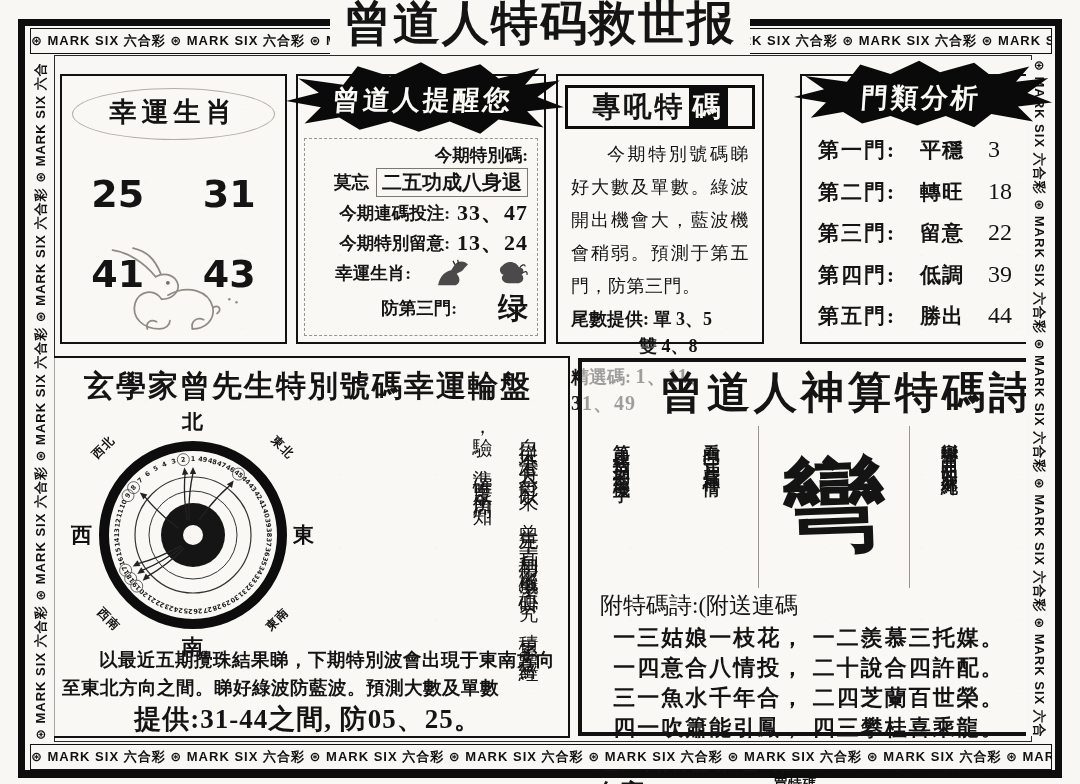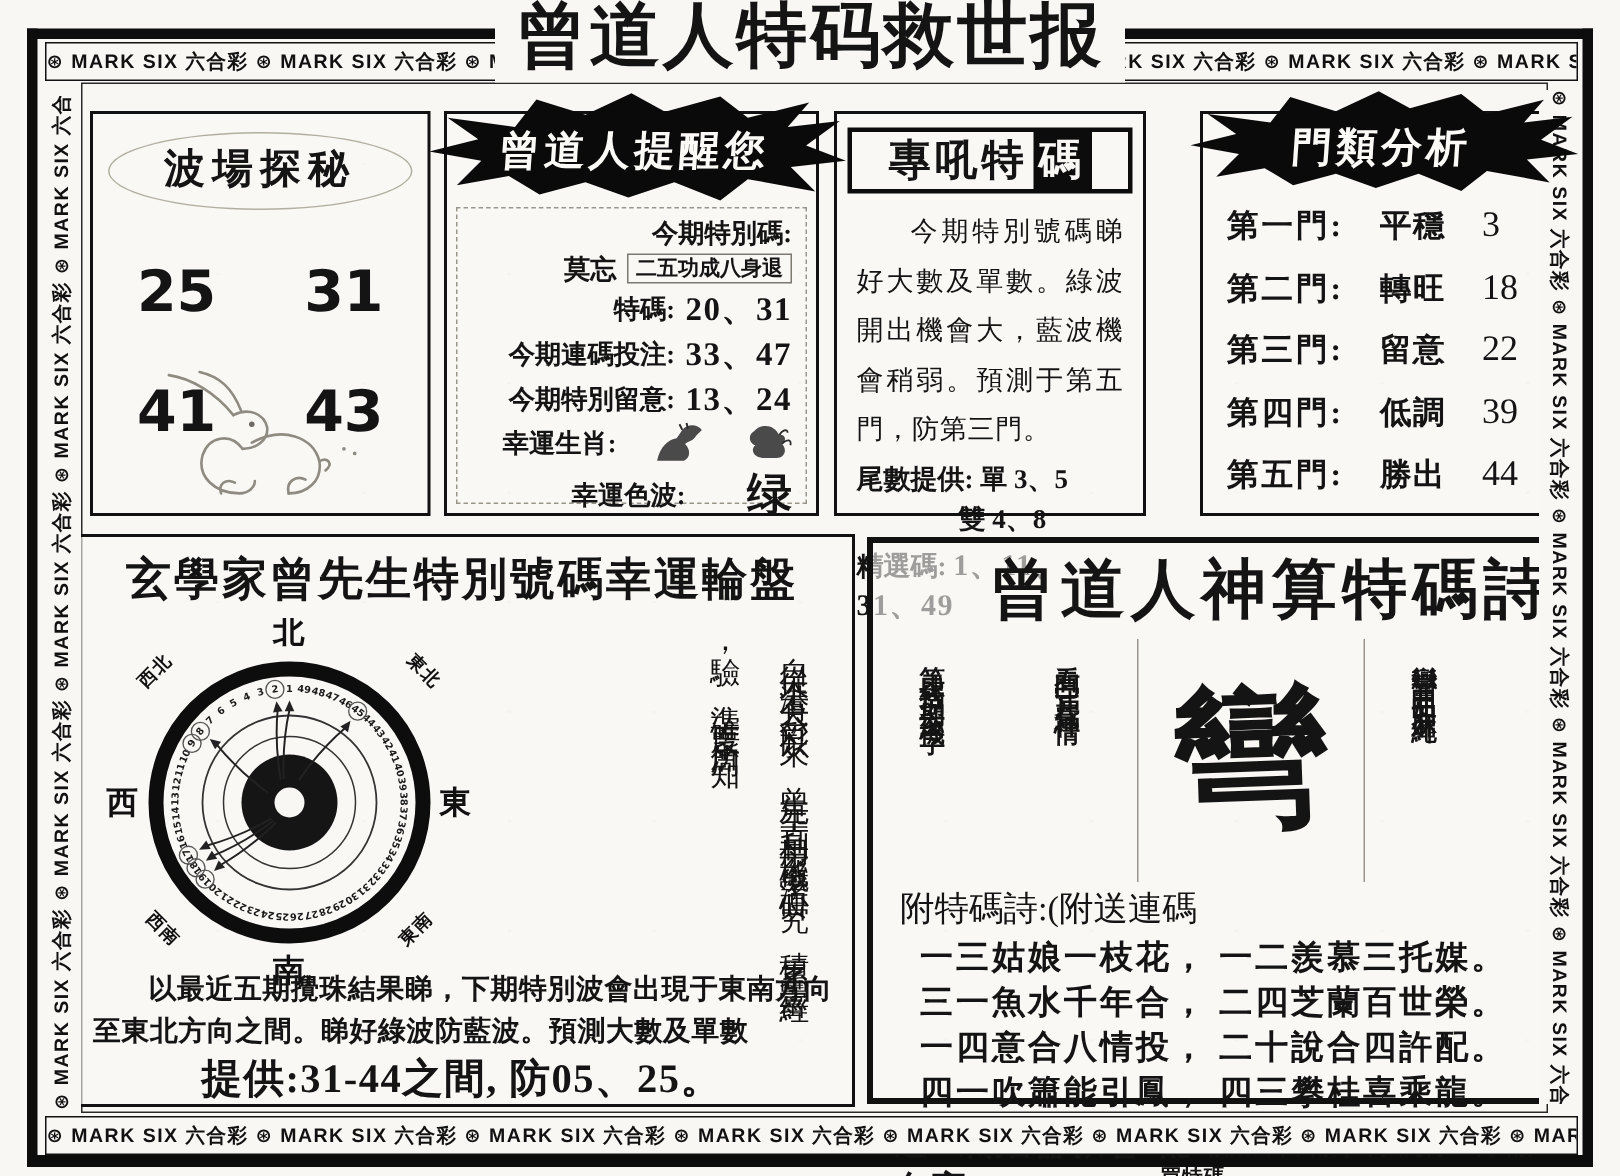--- a/index.html
+++ b/index.html
@@ -52,21 +52,21 @@
     color:#fbfaf6; font-size:27px; font-weight:bold; letter-spacing:3px;
     transform:skewX(-4deg); }
 
   
   .reminder-body { position:absolute; left:6px; right:6px; top:62px; bottom:6px;
     border:1px dashed #9a958a; padding:4px 9px 6px;
     display:flex; flex-direction:column; justify-content:space-between;
     font-size:17.5px; font-weight:bold; }
   .r-line { display:flex; align-items:center; gap:7px; white-space:nowrap;justify-content:flex-end; }
   .r-val { font-weight:bold; font-size:22px; letter-spacing:1px; }
-  .r-boxed { border:1px solid #7c7870; padding:0 5px; font-size:14px; font-weight:bold; }
+  .r-boxed { border:1px solid #7c7870; padding:0 5px; font-size:20px; font-weight:bold; }
   .r-green { font-size:30px; margin-left:34px; }
   .zodiac { display:inline-flex; gap:26px; margin-left:18px; }
 
   
   .focus-header { margin:9px auto 0; width:190px; height:44px; border:3px solid #0c0c0c;
     display:flex; align-items:center; justify-content:center;
     font-size:28px; font-weight:bold; letter-spacing:3px; }
   .focus-header .inv { background:#0c0c0c; color:#f8f7f3; padding:0 4px; margin-left:3px; }
   .focus-para { padding:9px 13px 0; font-size:18px; line-height:33px;
     text-align:justify; text-indent:2em; letter-spacing:.5px; }
@@ -123,21 +123,21 @@
   <div class="inner-line"></div>
 
   <div class="page-title">曾道人特码救世报</div>
   <div class="ribbon boxed" style="left:30px; top:28px; width:352px;">⊛ MARK SIX 六合彩  ⊛ MARK SIX 六合彩  ⊛ MARK SIX 六合彩  ⊛ MARK SIX 六合彩  ⊛ MARK SIX 六合彩  ⊛ MARK SIX 六合彩  ⊛ MARK SIX 六合彩  ⊛ MARK SIX 六合彩  ⊛ MARK SIX 六合彩  ⊛</div>
   <div class="ribbon boxed" style="left:702px; top:28px; width:350px;">⊛ MARK SIX 六合彩  ⊛ MARK SIX 六合彩  ⊛ MARK SIX 六合彩  ⊛ MARK SIX 六合彩  ⊛ MARK SIX 六合彩  ⊛ MARK SIX 六合彩  ⊛ MARK SIX 六合彩  ⊛ MARK SIX 六合彩  ⊛ MARK SIX 六合彩  ⊛</div>
   <div class="ribbon boxed" style="left:30px; top:744px; width:1022px;">⊛ MARK SIX 六合彩  ⊛ MARK SIX 六合彩  ⊛ MARK SIX 六合彩  ⊛ MARK SIX 六合彩  ⊛ MARK SIX 六合彩  ⊛ MARK SIX 六合彩  ⊛ MARK SIX 六合彩  ⊛ MARK SIX 六合彩  ⊛ MARK SIX 六合彩  ⊛</div>
   <div class="ribbon rib-vert" style="left:28px; top:740px; transform:rotate(-90deg);">⊛ MARK SIX 六合彩  ⊛ MARK SIX 六合彩  ⊛ MARK SIX 六合彩  ⊛ MARK SIX 六合彩  ⊛ MARK SIX 六合彩  ⊛ MARK SIX 六合彩  ⊛ MARK SIX 六合彩  ⊛ MARK SIX 六合彩  ⊛ MARK SIX 六合彩  ⊛</div>
   <div class="ribbon rib-vert" style="left:1052px; top:60px; transform:rotate(90deg);">⊛ MARK SIX 六合彩  ⊛ MARK SIX 六合彩  ⊛ MARK SIX 六合彩  ⊛ MARK SIX 六合彩  ⊛ MARK SIX 六合彩  ⊛ MARK SIX 六合彩  ⊛ MARK SIX 六合彩  ⊛ MARK SIX 六合彩  ⊛ MARK SIX 六合彩  ⊛</div>
 
   <div class="nbox" style="left:60px; top:74px; width:227px; height:270px;">
-    <span class="wave-title">波場探秘</span>
+    <span class="wave-title">幸運生肖</span>
     <div class="wave-grid">
       <span>25</span>
       <span>31</span>
       <span>41</span>
       <span>43</span>
     </div>
     <svg class="rabbit" width="150" height="86" viewBox="0 0 140 84">
       <g fill="none" stroke="#8f8b83" stroke-width="1.7" stroke-linecap="round">
         <path d="M52,30 C40,15 24,6 10,4"></path>
         <path d="M57,27 C51,12 43,5 30,2"></path>
@@ -163,24 +163,20 @@
     </div>
     <div class="reminder-body">
       <div class="r-line">
           <span>今期特別碼:</span>
         </div>
       <div class="r-line">
         <span>莫忘</span>
         <span class="r-boxed">二五功成八身退</span>
       </div>
       <div class="r-line">
-        <span>特碼:</span>
-        <span class="r-val">20、31</span>
-      </div>
-      <div class="r-line">
         <span>今期連碼投注:</span>
         <span class="r-val">33、47</span>
       </div>
       <div class="r-line">
         <span>今期特別留意:</span>
         <span class="r-val">13、24</span>
       </div>
       <div class="r-line">
         <span>幸運生肖:</span>
         <span class="zodiac">
@@ -188,21 +184,21 @@
             <path d="M2,28 C4,18 10,13 16,12 L20,6 C24,1 31,2 34,6 L30,10 C28,14 24,14 22,16 C26,20 26,26 21,28 Z" fill="#2b2b2b" opacity="0.85"></path>
             <path d="M20,6 L18,2 M24,5 L23,1" stroke="#2b2b2b" stroke-width="1.4"></path>
           </svg>
           <svg width="32" height="28" viewBox="0 0 34 30">
             <path d="M7,7 C2,10 4,16 8,17 C4,20 7,26 13,26 L23,26 C29,26 31,20 27,16 C31,14 29,8 25,10 C22,2 12,1 7,7 Z" fill="#2b2b2b" opacity="0.85"></path>
             <path d="M27,16 C31,12 34,13 33,17 M25,10 C27,6 31,5 31,8" stroke="#2b2b2b" stroke-width="1.3" fill="none"></path>
           </svg>
         </span>
       </div>
       <div class="r-line">
-        <span>幸運色波:</span>
+        <span>防第三門:</span>
         <span class="r-green">绿</span>
       </div>
     </div>
   </div>
 
   <div class="nbox" style="left:556px; top:74px; width:208px; height:270px;">
     <div class="focus-header">
       <span>專吼特</span>
       <span class="inv">碼</span>
     </div>
@@ -352,22 +348,22 @@
       <div class="pcol c1">第肆拾捌期玄機字</div>
       <div class="pcol c2">看門守戶費神情</div>
       <div class="bigchar-wrap">
         <span class="bigchar">彎</span>
       </div>
       <div class="pcol c4">彎彎曲曲如麻繩</div>
     </div>
     <div class="poem-attach">附特碼詩:(附送連碼</div>
     <div class="poem-lines">
       <div>一三姑娘一枝花， 一二羨慕三托媒。</div>
+      <div>一四意合八情投， 二十說合四許配。</div>
       <div>三一魚水千年合， 二四芝蘭百世榮。</div>
-      <div>一四意合八情投， 二十說合四許配。</div>
       <div>四一吹簫能引鳳， 四三攀桂喜乘龍。</div>
     </div>
     <div class="poem-bottom">
       <span class="send">
         <span>送:</span>
         <span>氣焰囂張譽名高</span>
       </span>
       <span class="match">
         <span class="ml">配:</span>
         <span>欲錢去十四樓拿十八元轉二十八樓買特碼。</span>

